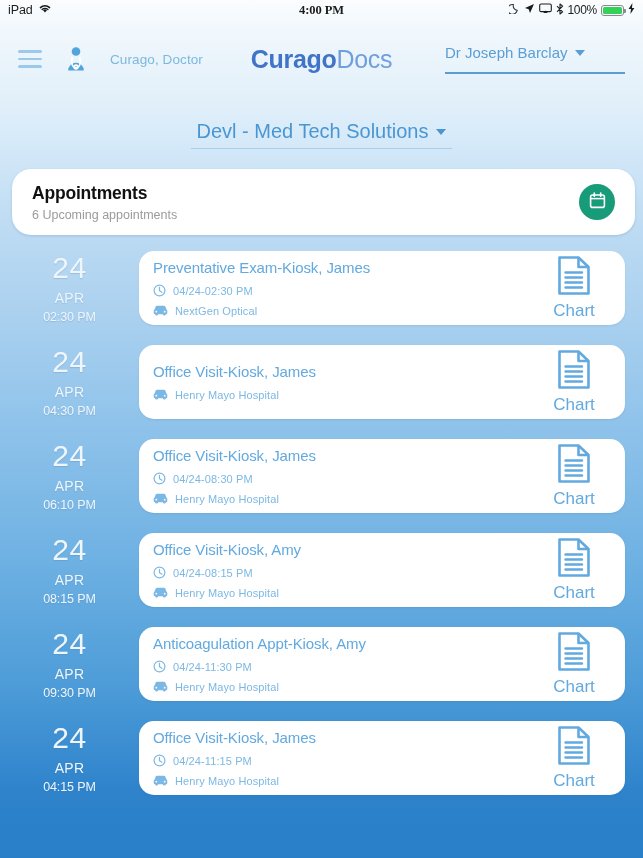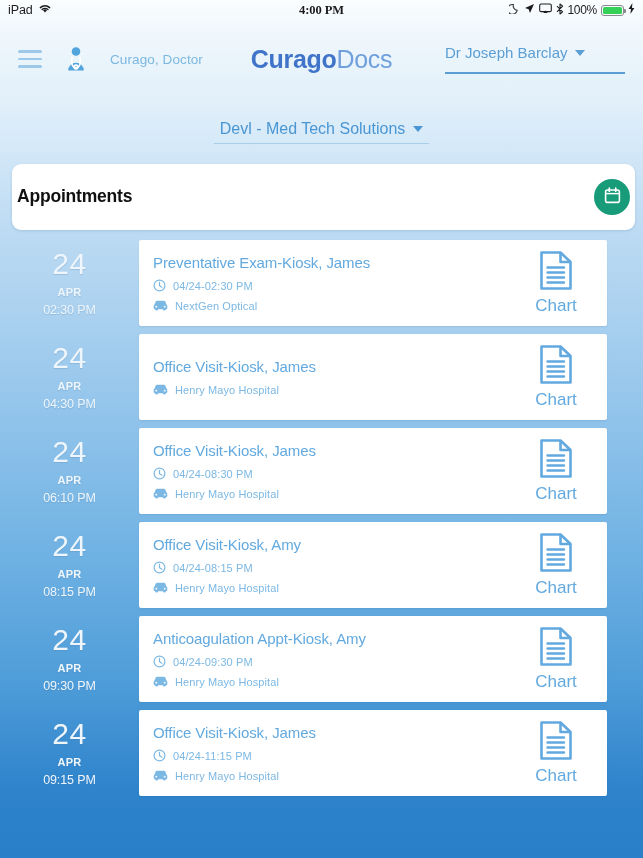--- a/index.html
+++ b/index.html
@@ -130,36 +130,36 @@
   
   .org-row {
     text-align: center;
     padding-top: 22px;
     padding-bottom: 14px;
   }
   .org-sel {
     display: inline-flex;
     align-items: center;
     gap: 8px;
-    font-size: 16px;
+    font-size: 20px;
     color: #4a96d3;
     padding: 0 6px 5px 6px;
     border-bottom: 1.5px solid #a9cfe9;
     cursor: pointer;
   }
 
   
   .summary {
     margin: 6px 8px 0 12px;
     background: #ffffff;
-    border-radius: 9px;
+    border-radius: 19px;
     height: 66px;
     display: flex;
     align-items: center;
-    padding: 0 5px;
+    padding: 0 20px;
     box-shadow: 0 1px 3px rgba(40,90,140,0.18);
   }
   .summary-txt { flex: 1; }
   .summary-title {
     font-size: 17.5px;
     font-weight: bold;
     color: #111;
     letter-spacing: -0.2px;
     line-height: 1.35;
   }
@@ -193,37 +193,37 @@
     color: #eef6fc;
     text-shadow: 0 1px 1px rgba(80,120,160,0.25);
     line-height: 1;
   }
   .date-day {
     font-size: 30px;
     font-weight: 300;
     letter-spacing: 0.5px;
   }
   .date-mon {
-    font-size: 11px;
-    font-weight: bold;
+    font-size: 14px;
+    font-weight: normal;
     margin-top: 8px;
     letter-spacing: 0.3px;
   }
   .date-time {
     font-size: 12.5px;
     margin-top: 6px;
     letter-spacing: -0.1px;
   }
 
   .appt-card {
     flex: 1;
-    margin-right: 36px;
+    margin-right: 18px;
     background: #fff;
-    border-radius: 2px;
-    height: 86px;
+    border-radius: 15px;
+    height: 74px;
     display: flex;
     align-items: center;
     padding: 0 14px;
     box-shadow: 0 1px 2px rgba(40,90,140,0.13);
     cursor: pointer;
   }
   .appt-info { flex: 1; min-width: 0; }
   .appt-title {
     font-size: 15px;
     color: #62a9df;
@@ -339,20 +339,21 @@
   <div class="org-row">
     <div class="org-sel">
       <span>Devl - Med Tech Solutions</span>
       <span class="caret"></span>
     </div>
   </div>
 
   <div class="summary">
     <div class="summary-txt">
       <div class="summary-title">Appointments</div>
+      <div class="summary-sub">6 Upcoming appointments</div>
     </div>
     <div class="cal-badge">
       <span>
         <svg width="19" height="19" viewBox="0 0 19 19">
           <rect x="2.6" y="4" width="13.8" height="12.4" rx="2" fill="none" stroke="#ffffff" stroke-width="1.6"></rect>
           <path d="M2.6 7.6 L16.4 7.6" stroke="#ffffff" stroke-width="1.5"></path>
           <path d="M6.3 2.2 L6.3 5.2 M12.7 2.2 L12.7 5.2" stroke="#ffffff" stroke-width="1.7" stroke-linecap="round"></path>
         </svg>
       </span>
     </div>
@@ -557,21 +558,21 @@
       <div class="appt-info">
         <div class="appt-title">Anticoagulation Appt-Kiosk, Amy</div>
 
         <div class="meta">
           <span>
             <svg width="13" height="13" viewBox="0 0 13 13">
               <circle cx="6.5" cy="6.5" r="5.4" fill="none" stroke="#7cb8e4" stroke-width="1.2"></circle>
               <path d="M6.5 3.4 L6.5 6.7 L8.9 8.2" fill="none" stroke="#7cb8e4" stroke-width="1.2" stroke-linecap="round"></path>
             </svg>
           </span>
-          <span>04/24-09:30 PM</span>
+          <span>04/24-11:30 PM</span>
         </div>
 
         <div class="meta">
           <span>
             <svg width="15" height="12" viewBox="0 0 15 12">
               <path d="M1.4 6.1 L2.7 2.6 A1.5 1.5 0 0 1 4.1 1.7 L10.9 1.7 A1.5 1.5 0 0 1 12.3 2.6 L13.6 6.1 Z" fill="#7cb8e4"></path>
               <rect x="0.7" y="5.6" width="13.6" height="4.6" rx="1.5" fill="#7cb8e4"></rect>
               <circle cx="3.6" cy="9.9" r="1.5" fill="#7cb8e4"></circle>
               <circle cx="11.4" cy="9.9" r="1.5" fill="#7cb8e4"></circle>
               <circle cx="3.3" cy="7.7" r="0.9" fill="#ffffff"></circle>
@@ -592,21 +593,21 @@
         </span>
         <div class="chart-label">Chart</div>
       </div>
     </div>
   </div>
 
   <div class="appt-row">
     <div class="date-col">
       <div class="date-day">24</div>
       <div class="date-mon">APR</div>
-      <div class="date-time">09:15 PM</div>
+      <div class="date-time">04:15 PM</div>
     </div>
 
     <div class="appt-card">
       <div class="appt-info">
         <div class="appt-title">Office Visit-Kiosk, James</div>
 
         <div class="meta">
           <span>
             <svg width="13" height="13" viewBox="0 0 13 13">
               <circle cx="6.5" cy="6.5" r="5.4" fill="none" stroke="#7cb8e4" stroke-width="1.2"></circle>

